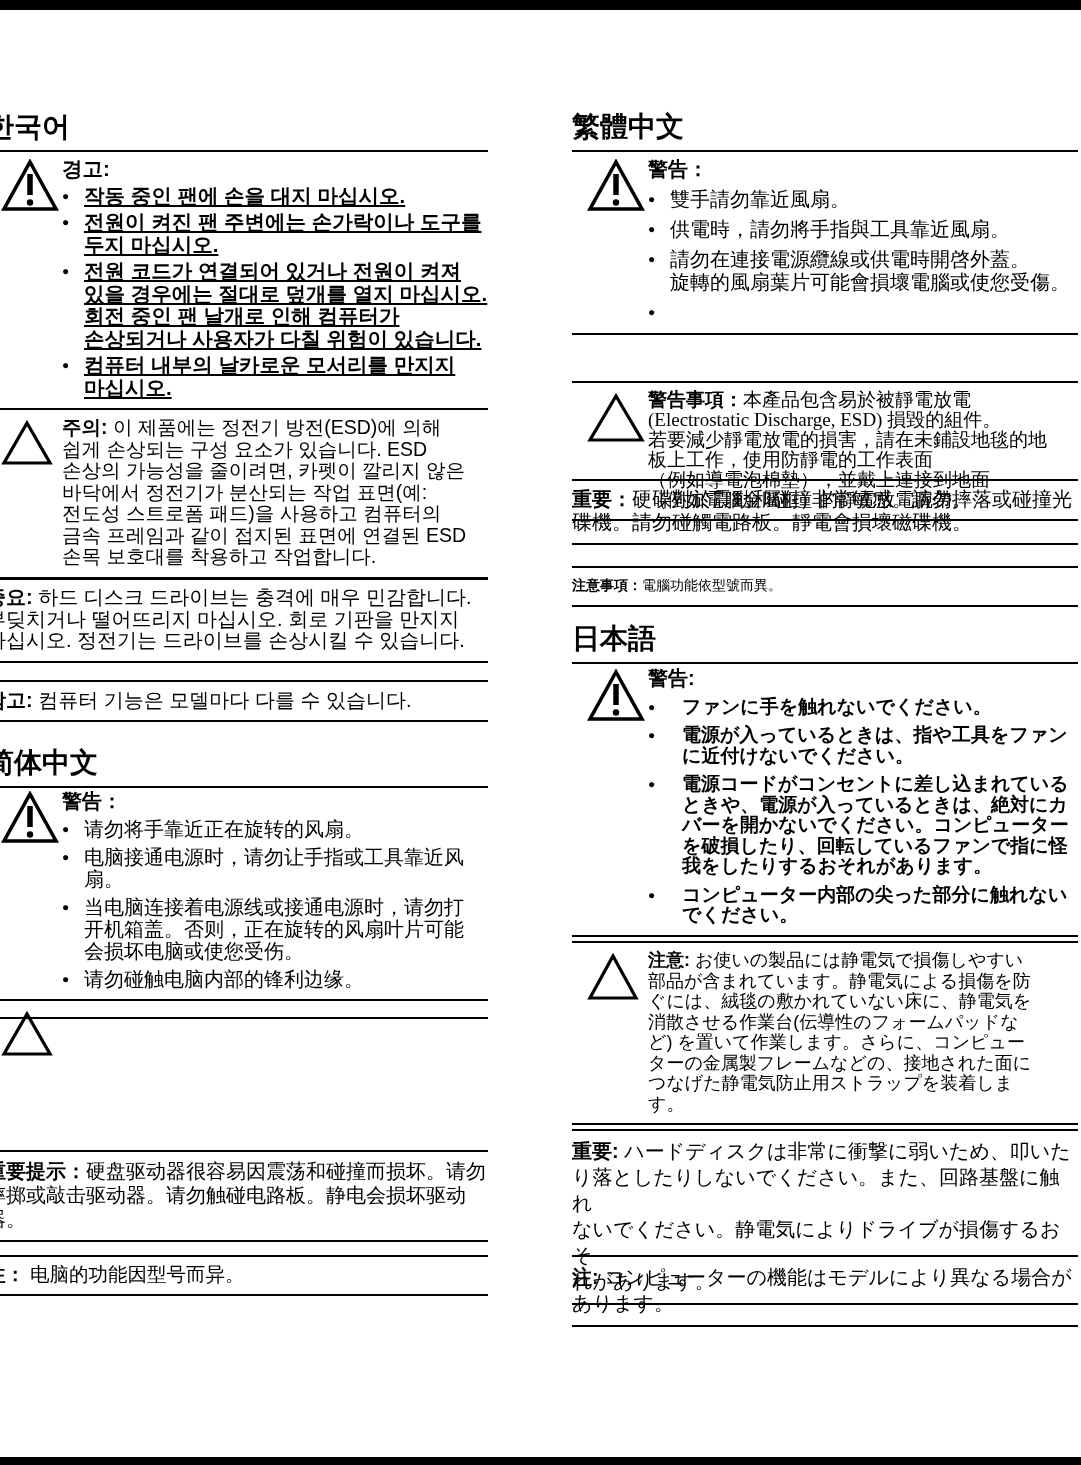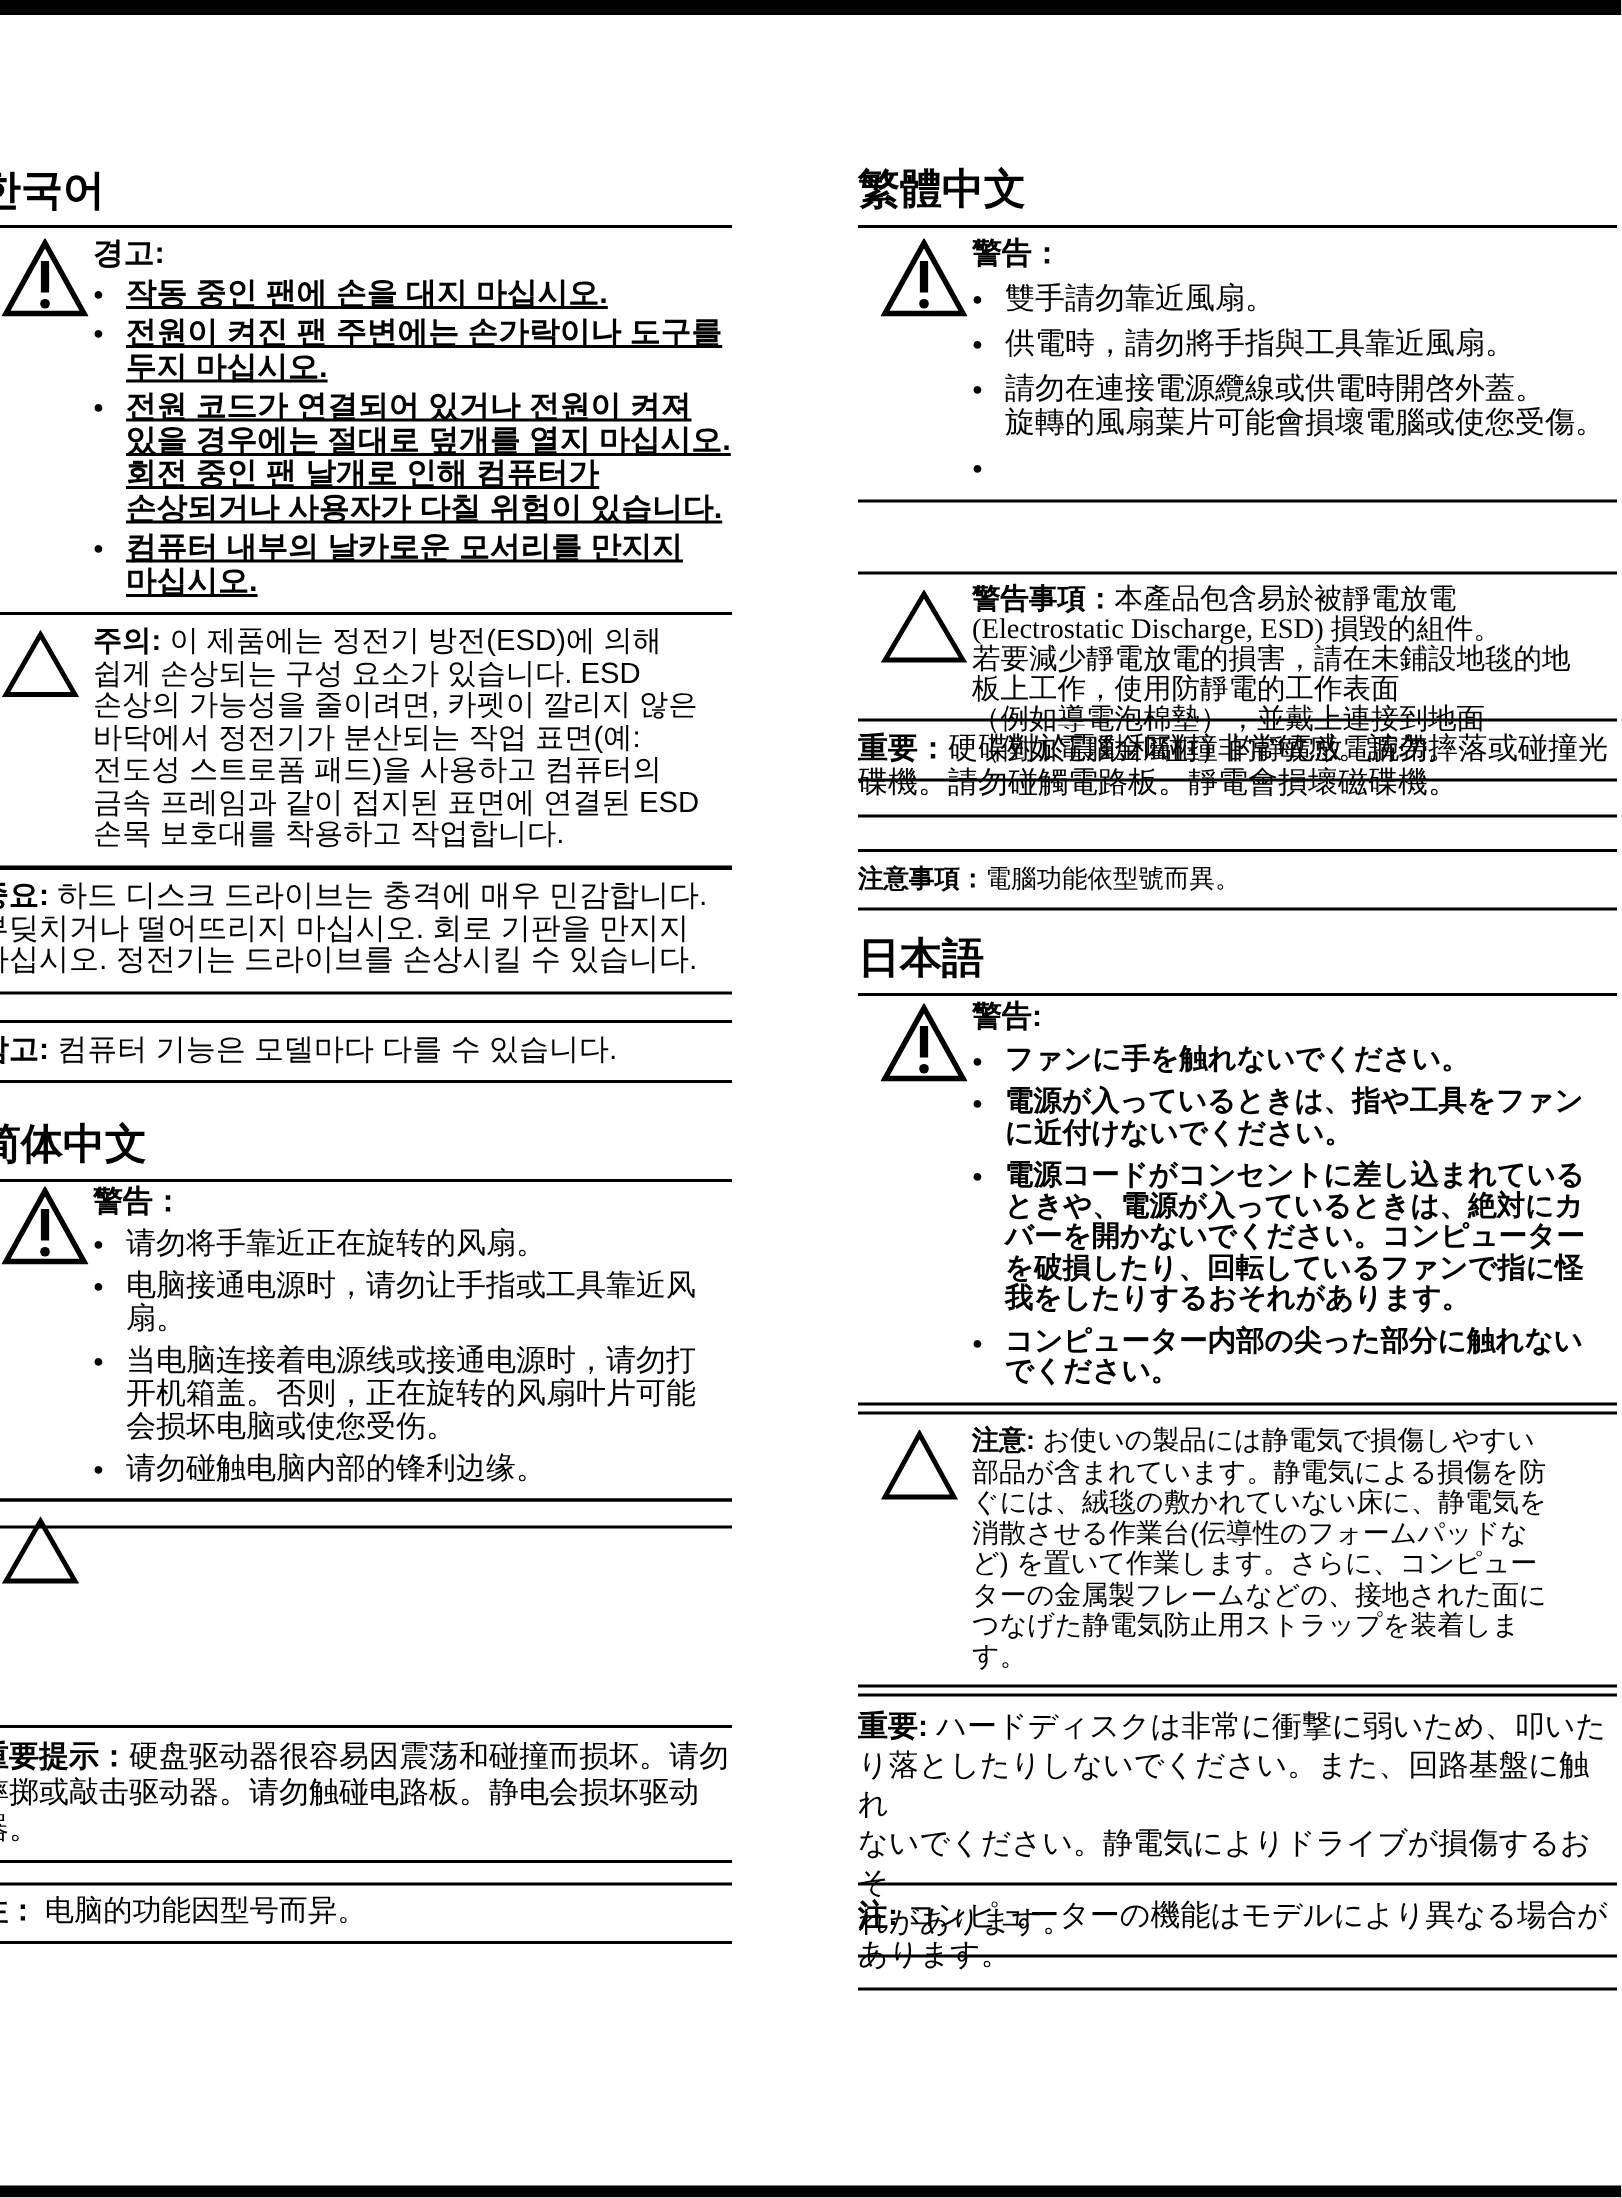--- a/index.html
+++ b/index.html
@@ -34,22 +34,22 @@
   .kr-c{font-size:19.5px;line-height:21.5px;}
   .kr-i{font-size:20px;line-height:21.5px;}
   .kr-n{font-size:20px;line-height:22px;}
   .zh-w{font-size:20px;line-height:22px;} .zh-w .bullet{margin-top:6px;}
   .zh-c{font-size:19px;line-height:20px;}
   .zh-i{font-size:20px;line-height:24px;}
   .zh-n{font-size:19.5px;line-height:21px;}
   .tw-w{font-size:20px;line-height:23px;} .tw-w .bullet{margin-top:7px;}
   .tw-c{font-size:19px;line-height:20px;margin-top:48px;}
   .tw-i{font-size:20px;line-height:23px;}
-  .tw-n{font-size:17px;line-height:21px;}
-  .ja-w{font-size:19px;line-height:20.5px;} .ja-w .bullet{margin-top:8px;} .ja-w .btext{font-weight:bold;} .ja-w .w-label{font-size:20px;}
+  .tw-n{font-size:14px;line-height:21px;}
+  .ja-w{font-size:19px;line-height:20.5px;} .ja-w .bullet{margin-top:8px;} .ja-w .btext{font-weight:bold;margin-left:12px;} .ja-w .w-label{font-size:20px;}
   .ja-c{font-size:18px;line-height:20.5px;}
   .ja-i{font-size:20px;line-height:26px;}
   .ja-n{font-size:20px;line-height:26px;}
 </style>
 </head>
 <body>
 
 <div class="page">
   <div class="edge-bar" id="bar-top"></div>
   <div class="edge-bar" id="bar-bottom"></div>

